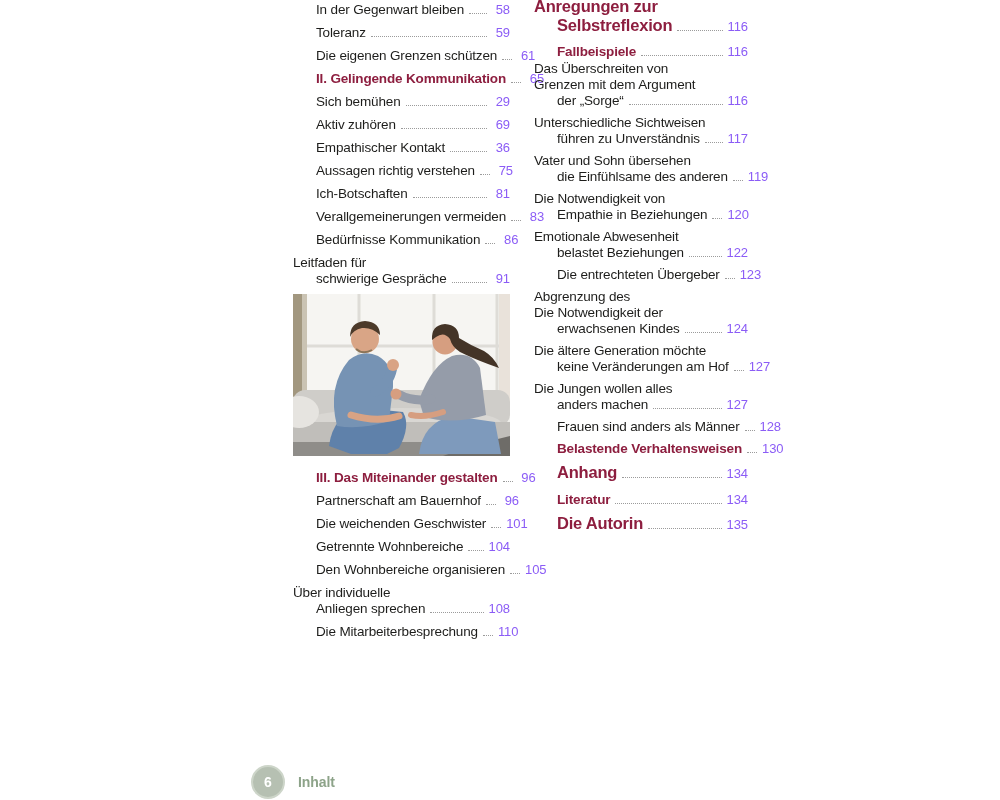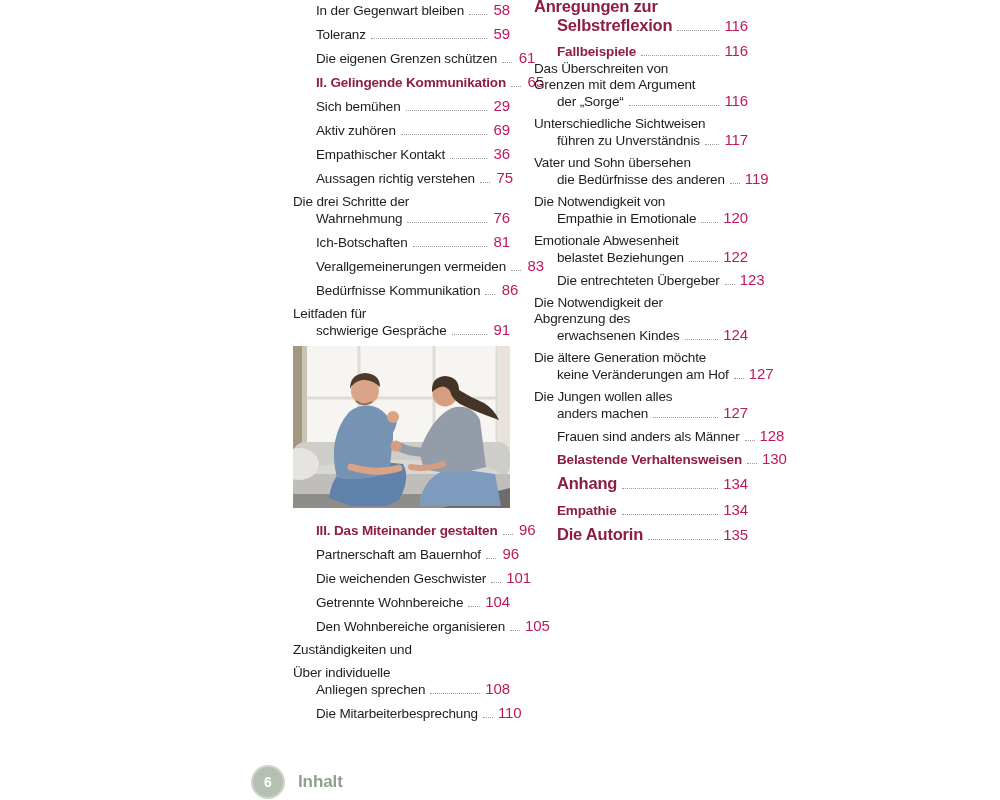--- a/index.html
+++ b/index.html
@@ -34,22 +34,22 @@
   .toc-line{display:block;}
   .toc-line.last{display:flex;align-items:baseline;}
   .lbl{white-space:nowrap;margin-left:23px;}
   .leader{
     flex:1 1 auto;
     min-width:10px;
     border-bottom:1px dotted #9b9b9b;
     margin:0 5px 3px 5px;
   }
   .pg{
-    color:#be185d;
-    font-size:15px;
+    color:#8b5cf6;
+    font-size:13px;
     font-weight:500;
     letter-spacing:-0.1px;
     text-align:right;
     min-width:18px;
   }
 
   figure.photo{
     margin:4px 0 14px 0;
     width:217px;height:162px;
     overflow:hidden;
@@ -63,21 +63,21 @@
     display:flex;align-items:center;gap:13px;
   }
   .badge{
     width:30px;height:30px;border-radius:50%;
     background:#b6c0b2;
     border:2px solid #cdd5c9;
     display:flex;align-items:center;justify-content:center;
     color:#ffffff;font-weight:700;font-size:14px;
   }
   .footer-label{
-    color:#8da389;font-weight:700;font-size:17px;letter-spacing:-0.1px;
+    color:#8da389;font-weight:700;font-size:14px;letter-spacing:-0.1px;
   }
 </style>
 </head>
 <body>
 
 <div class="page">
 
   <div class="col col-left">
     <div>
         <div class="toc-row entry">
@@ -127,28 +127,20 @@
             <span class="lbl">Empathischer Kontakt</span>
             <span class="leader"></span>
             <span class="pg">36</span>
           </div>
         </div>
         <div class="toc-row entry">
           <div class="toc-line last">
             <span class="lbl">Aussagen richtig verstehen</span>
             <span class="leader"></span>
             <span class="pg">75</span>
-          </div>
-        </div>
-        <div class="toc-row entry">
-          <div class="toc-line">Die drei Schritte der</div>
-          <div class="toc-line last">
-            <span class="lbl">Wahrnehmung</span>
-            <span class="leader"></span>
-            <span class="pg">76</span>
           </div>
         </div>
         <div class="toc-row entry">
           <div class="toc-line last">
             <span class="lbl">Ich-Botschaften</span>
             <span class="leader"></span>
             <span class="pg">81</span>
           </div>
         </div>
         <div class="toc-row entry">
@@ -251,21 +243,20 @@
           </div>
         </div>
         <div class="toc-row entry">
           <div class="toc-line last">
             <span class="lbl">Den Wohnbereiche organisieren</span>
             <span class="leader"></span>
             <span class="pg">105</span>
           </div>
         </div>
         <div class="toc-row entry">
-          <div class="toc-line">Zuständigkeiten und</div>
         </div>
         <div class="toc-row entry">
           <div class="toc-line">Über individuelle</div>
           <div class="toc-line last">
             <span class="lbl">Anliegen sprechen</span>
             <span class="leader"></span>
             <span class="pg">108</span>
           </div>
         </div>
         <div class="toc-row entry">
@@ -307,51 +298,51 @@
         <div class="toc-line">Unterschiedliche Sichtweisen</div>
         <div class="toc-line last">
           <span class="lbl">führen zu Unverständnis</span>
           <span class="leader"></span>
           <span class="pg">117</span>
         </div>
       </div>
       <div class="toc-row entry">
         <div class="toc-line">Vater und Sohn übersehen</div>
         <div class="toc-line last">
-          <span class="lbl">die Bedürfnisse des anderen</span>
+          <span class="lbl">die Einfühlsame des anderen</span>
           <span class="leader"></span>
           <span class="pg">119</span>
         </div>
       </div>
       <div class="toc-row entry">
         <div class="toc-line">Die Notwendigkeit von</div>
         <div class="toc-line last">
-          <span class="lbl">Empathie in Emotionale</span>
+          <span class="lbl">Empathie in Beziehungen</span>
           <span class="leader"></span>
           <span class="pg">120</span>
         </div>
       </div>
       <div class="toc-row entry">
         <div class="toc-line">Emotionale Abwesenheit</div>
         <div class="toc-line last">
           <span class="lbl">belastet Beziehungen</span>
           <span class="leader"></span>
           <span class="pg">122</span>
         </div>
       </div>
       <div class="toc-row entry">
         <div class="toc-line last">
           <span class="lbl">Die entrechteten Übergeber</span>
           <span class="leader"></span>
           <span class="pg">123</span>
         </div>
       </div>
       <div class="toc-row entry">
+        <div class="toc-line">Abgrenzung des</div>
         <div class="toc-line">Die Notwendigkeit der</div>
-        <div class="toc-line">Abgrenzung des</div>
         <div class="toc-line last">
           <span class="lbl">erwachsenen Kindes</span>
           <span class="leader"></span>
           <span class="pg">124</span>
         </div>
       </div>
       <div class="toc-row entry">
         <div class="toc-line">Die ältere Generation möchte</div>
         <div class="toc-line last">
           <span class="lbl">keine Veränderungen am Hof</span>
@@ -383,21 +374,21 @@
       </div>
       <div class="toc-row chapter">
         <div class="toc-line last">
           <span class="lbl">Anhang</span>
           <span class="leader"></span>
           <span class="pg">134</span>
         </div>
       </div>
       <div class="toc-row section">
         <div class="toc-line last">
-          <span class="lbl">Empathie</span>
+          <span class="lbl">Literatur</span>
           <span class="leader"></span>
           <span class="pg">134</span>
         </div>
       </div>
       <div class="toc-row chapter">
         <div class="toc-line last">
           <span class="lbl">Die Autorin</span>
           <span class="leader"></span>
           <span class="pg">135</span>
         </div>

